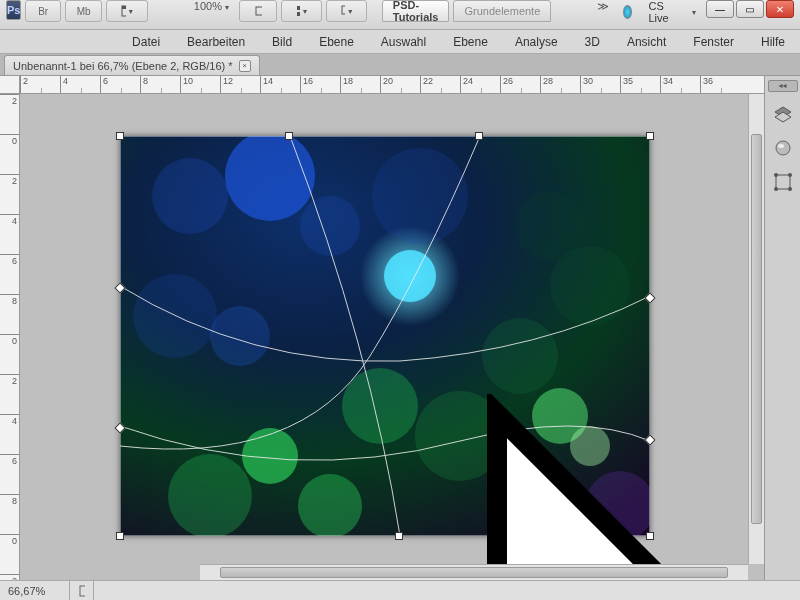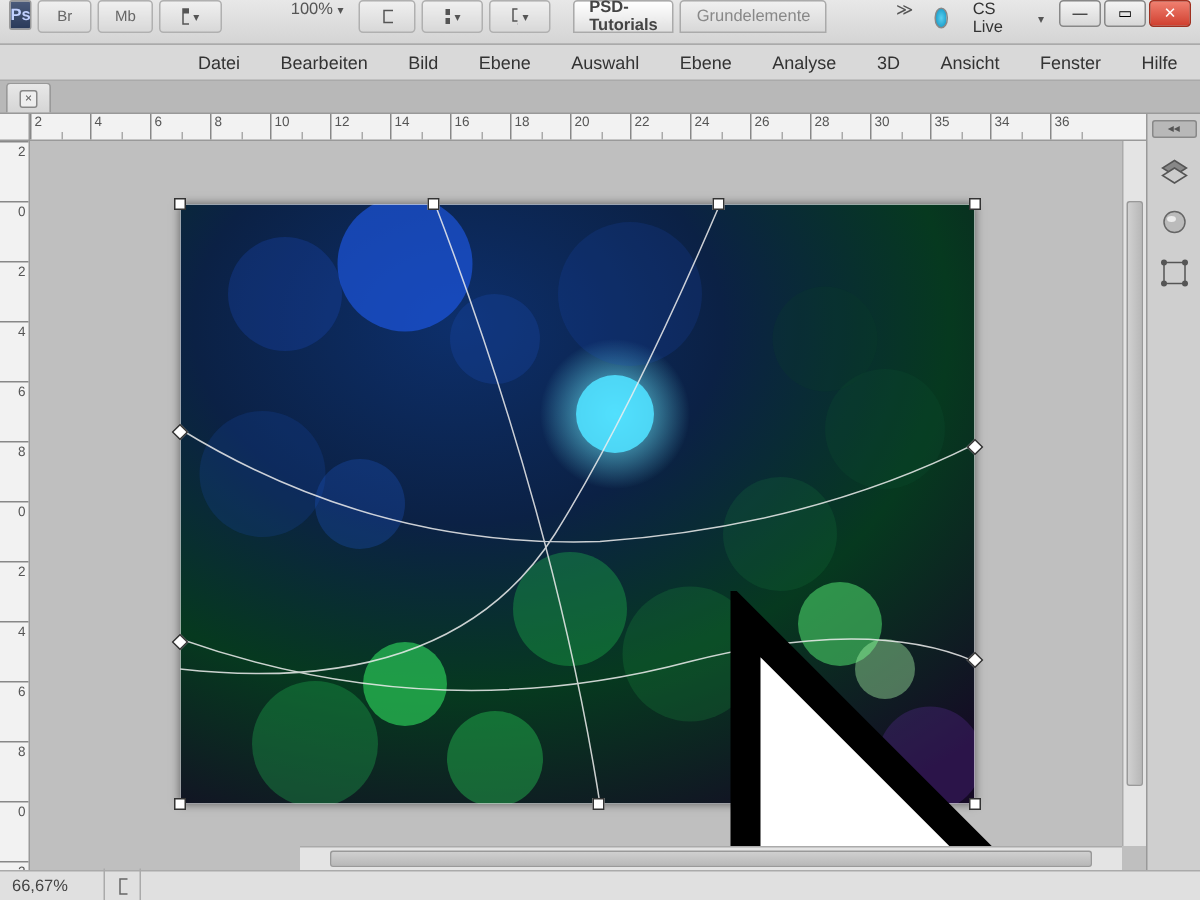--- a/index.html
+++ b/index.html
@@ -122,20 +122,21 @@
   <span class="menu-item">Ebene</span>
   <span class="menu-item">Analyse</span>
   <span class="menu-item">3D</span>
   <span class="menu-item">Ansicht</span>
   <span class="menu-item">Fenster</span>
   <span class="menu-item">Hilfe</span>
 </div>
 
 <div class="doc-tab-row">
   <div class="doc-tab">
+    <span>Unbenannt-1 bei 66,7% (Ebene 2, RGB/16) *</span>
     <span class="x">×</span>
   </div>
 </div>
 
 <div class="workspace">
   <div class="ruler-corner"></div>
   <div class="ruler-h">
     <div class="tick">2</div>
     <div class="tick">4</div>
     <div class="tick">6</div>

